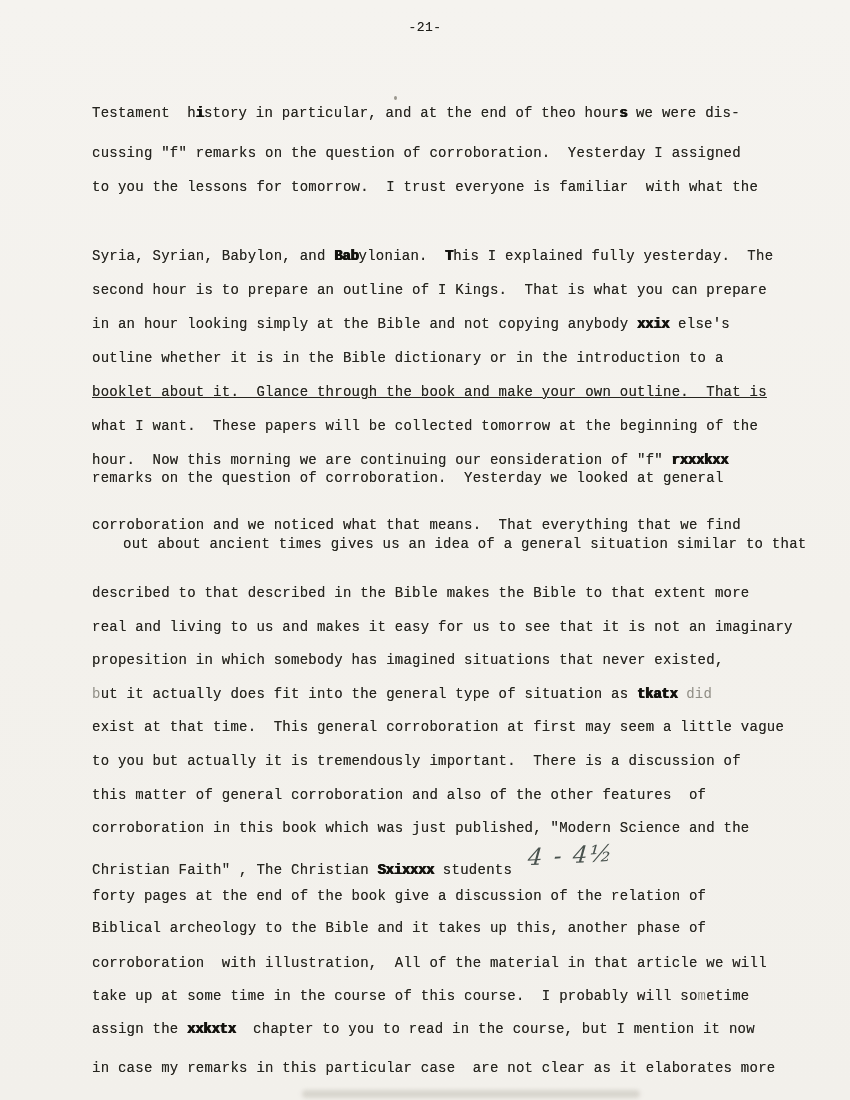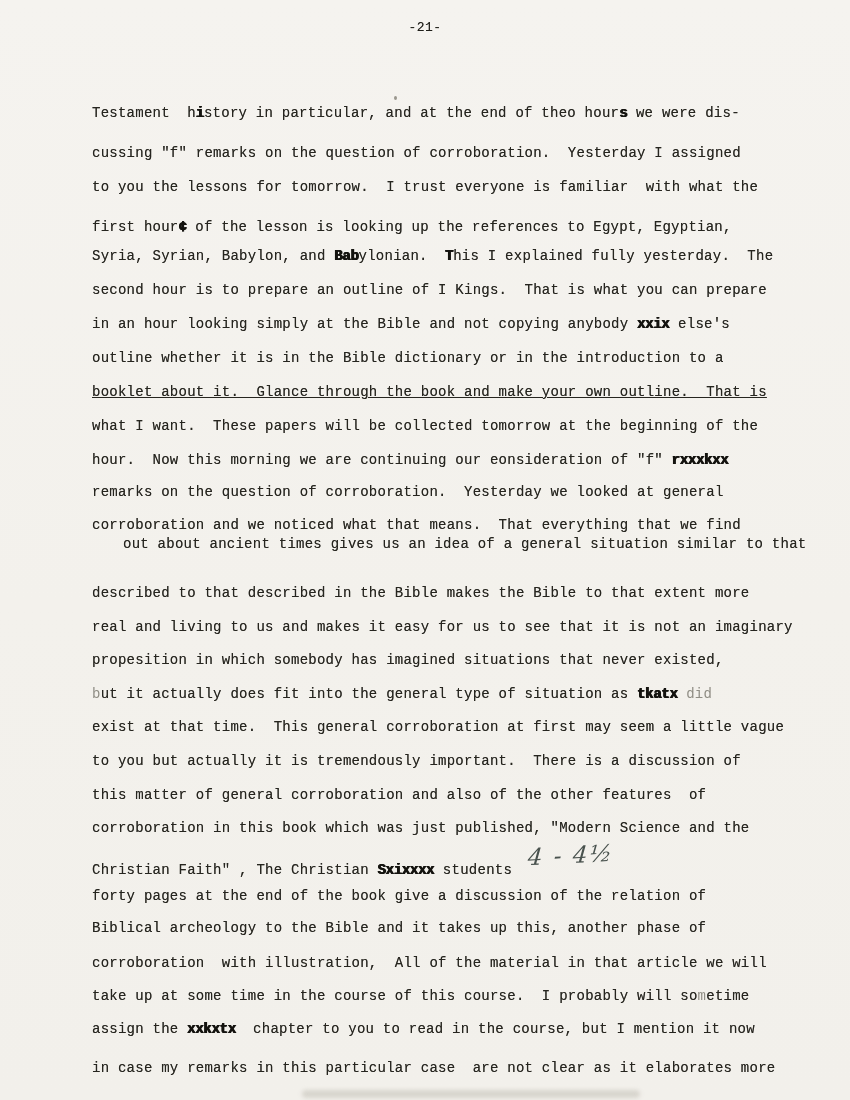--- a/index.html
+++ b/index.html
@@ -78,29 +78,28 @@
 </style>
 </head>
 <body>
 
 <div class="page">
   <div class="page-number">-21-</div>
   <div class="text-layer">
       <div class="text-line" style="top: 105px;"><span class="seg-n">Testament  h</span><span class="seg-x">i</span><span class="seg-n">story in particular, and at the end of theo hour</span><span class="seg-x">s</span><span class="seg-n"> we were dis-</span></div>
       <div class="text-line" style="top: 145px;"><span class="seg-n">cussing "f" remarks on the question of corroboration.  Yesterday I assigned</span></div>
       <div class="text-line" style="top: 179px;"><span class="seg-n">to you the lessons for tomorrow.  I trust everyone is familiar  with what the</span></div>
-      <div class="text-line" style="top: 219px;"><span class="seg-n">first hour</span><span class="seg-x">¢</span><span class="seg-n"> of the lesson is looking up the references to Egypt, Egyptian,</span></div>
       <div class="text-line" style="top: 248px;"><span class="seg-n">Syria, Syrian, Babylon, and </span><span class="seg-x">Bab</span><span class="seg-n">ylonian.  </span><span class="seg-x">T</span><span class="seg-n">his I explained fully yesterday.  The</span></div>
       <div class="text-line" style="top: 282px;"><span class="seg-n">second hour is to prepare an outline of I Kings.  That is what you can prepare</span></div>
       <div class="text-line" style="top: 316px;"><span class="seg-n">in an hour looking simply at the Bible and not copying anybody </span><span class="seg-x">xxix</span><span class="seg-n"> else's</span></div>
       <div class="text-line" style="top: 350px;"><span class="seg-n">outline whether it is in the Bible dictionary or in the introduction to a</span></div>
       <div class="text-line" style="top: 384px; text-decoration: underline;"><span class="seg-n">booklet about it.  Glance through the book and make your own outline.  That is</span></div>
       <div class="text-line" style="top: 418px;"><span class="seg-n">what I want.  These papers will be collected tomorrow at the beginning of the</span></div>
       <div class="text-line" style="top: 452px;"><span class="seg-n">hour.  Now this morning we are continuing our eonsideration of "f" </span><span class="seg-x">rxxxkxx</span></div>
-      <div class="text-line" style="top: 484px; text-align: center;"><span class="seg-n">remarks on the question of corroboration.  Yesterday we looked at general</span></div>
+      <div class="text-line" style="top: 470px; text-align: center;"><span class="seg-n">remarks on the question of corroboration.  Yesterday we looked at general</span></div>
       <div class="text-line" style="top: 517px;"><span class="seg-n">corroboration and we noticed what that means.  That everything that we find</span></div>
       <div class="text-line" style="top: 536px; margin-left: 31px;"><span class="seg-n">out about ancient times gives us an idea of a general situation similar to that</span></div>
       <div class="text-line" style="top: 585px;"><span class="seg-n">described to that described in the Bible makes the Bible to that extent more</span></div>
       <div class="text-line" style="top: 619px;"><span class="seg-n">real and living to us and makes it easy for us to see that it is not an imaginary</span></div>
       <div class="text-line" style="top: 652px;"><span class="seg-n">propesition in which somebody has imagined situations that never existed,</span></div>
       <div class="text-line" style="top: 686px;"><span class="seg-f">b</span><span class="seg-n">ut it actually does fit into the general type of situation as </span><span class="seg-x">tkatx</span><span class="seg-f"> did</span></div>
       <div class="text-line" style="top: 719px; text-align: center;"><span class="seg-n">exist at that time.  This general corroboration at first may seem a little vague</span></div>
       <div class="text-line" style="top: 753px;"><span class="seg-n">to you but actually it is tremendously important.  There is a discussion of</span></div>
       <div class="text-line" style="top: 787px;"><span class="seg-n">this matter of general corroboration and also of the other features  of</span></div>
       <div class="text-line" style="top: 820px;"><span class="seg-n">corroboration in this book which was just published, "Modern Science and the</span></div>

